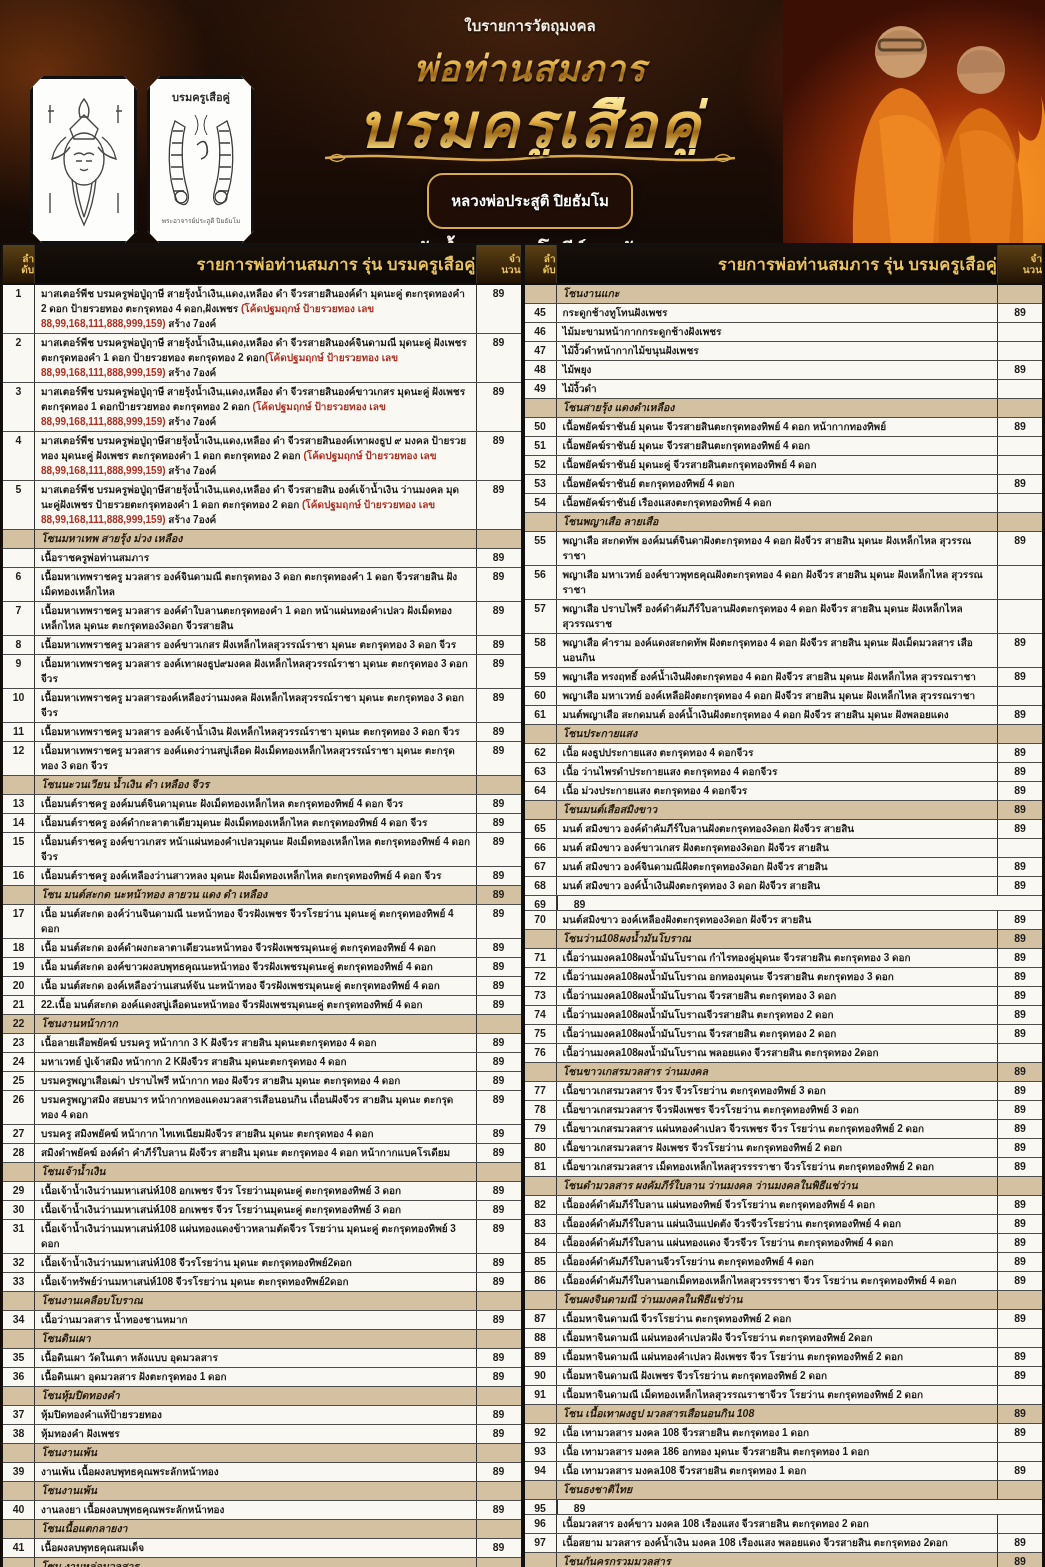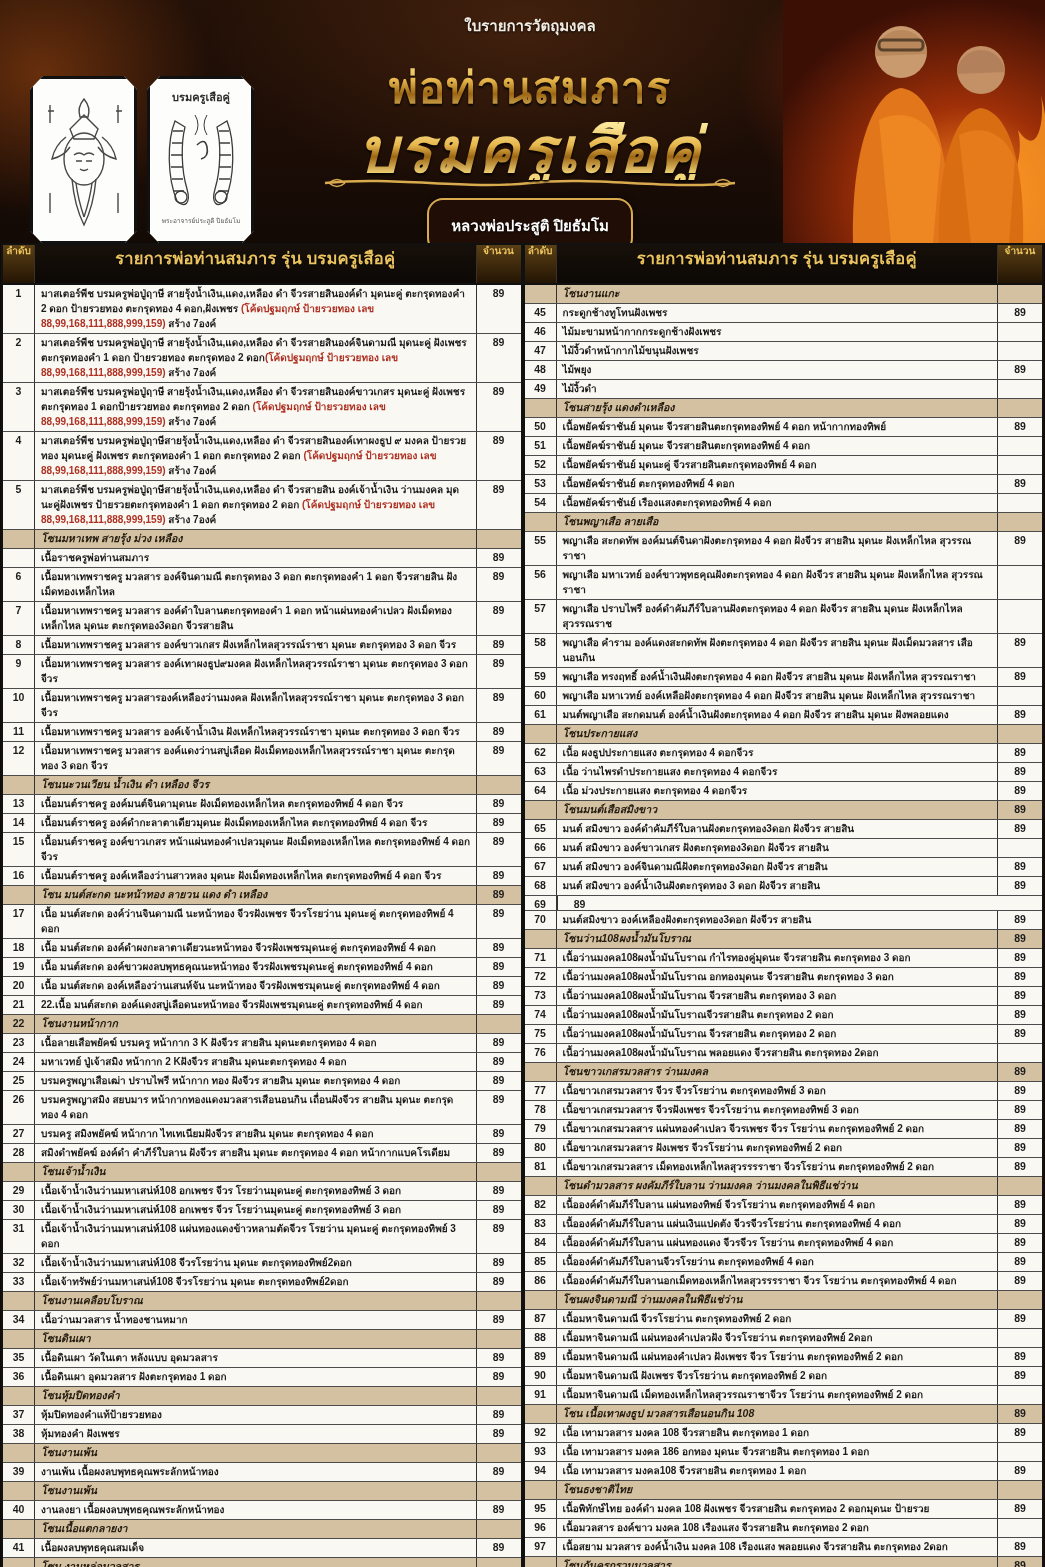--- a/index.html
+++ b/index.html
@@ -11,37 +11,37 @@
       radial-gradient(ellipse 300px 200px at 95% 75%, rgba(255,106,0,.55), rgba(120,30,5,.25) 55%, transparent 75%),
       radial-gradient(ellipse 260px 190px at 88% 35%, rgba(150,40,12,.8), transparent 70%),
       radial-gradient(ellipse 240px 200px at 4% 30%, rgba(190,85,20,.45), transparent 70%),
       radial-gradient(ellipse 420px 230px at 50% 10%, rgba(90,45,18,.55), transparent 75%),
       linear-gradient(180deg,#241107 0%, #1c0d06 60%, #130a05 100%);}
   .header-titles{position:absolute;left:255px;right:240px;top:14px;text-align:center;}
   .top-label{color:#f2ece2;font-size:15px;font-weight:700;text-shadow:0 1px 2px #000;}
   .gold-text{font-weight:700;background:linear-gradient(180deg,#fbe89a 5%,#e7b74c 40%,#9c6614 60%,#f3d57a 90%);
     -webkit-background-clip:text;background-clip:text;color:transparent;
     filter:drop-shadow(0 2px 1px rgba(0,0,0,.85));}
-  .title1{font-size:44px;letter-spacing:1px;margin-top:14px;}
+  .title1{font-size:36px;letter-spacing:1px;margin-top:2px;font-style:italic;}
   .title2{font-size:62px;line-height:58px;letter-spacing:2px;font-style:italic;}
   .flourish{margin-top:-6px;}
   .badge{display:inline-block;margin-top:2px;background:#200e06;border:2px solid #d9ab4e;border-radius:16px;
     padding:14px 22px;color:#fff;font-size:15px;font-weight:700;text-shadow:0 1px 2px #000;box-shadow:0 0 6px rgba(0,0,0,.7);}
   .subtitle{color:#f5f0e6;font-size:20px;font-weight:700;margin-top:5px;text-shadow:0 1px 2px #000;}
   .emblems{position:absolute;left:30px;top:76px;display:flex;gap:10px;}
   .card{width:101px;height:162px;background:#fdfdfb;border:3px solid #111;
     clip-path:polygon(12% 0,88% 0,100% 8%,100% 92%,88% 100%,12% 100%,0 92%,0 8%);
     display:flex;align-items:center;justify-content:center;}
   .monks{position:absolute;right:0;top:0;width:262px;height:243px;}
 
   
   .tables{display:flex;background:#130a05;padding:0 1px;}
   .table{width:521px;border:2px solid #111;background:#f6f3ec;display:flex;flex-direction:column;}
   .thead{display:flex;background:linear-gradient(180deg,#17100a,#0c0805);height:38px;border-bottom:2px solid #111;}
-  .th{color:#ecc45f;display:flex;flex-direction:row;align-items:flex-start;justify-content:center;font-weight:700;}
+  .th{color:#ecc45f;display:flex;flex-direction:column;align-items:flex-end;justify-content:center;font-weight:700;font-family:Liberation Serif, serif;}
   .th-num{width:31px;font-size:10px;line-height:11px;border-right:1px solid #3a3228;background:linear-gradient(180deg,#5b4015,#231403);}
   .th-title{flex:1;font-size:16.5px;text-shadow:0 1px 1px #000;letter-spacing:.2px;}
   .th-qty{width:44px;font-size:10px;line-height:11px;border-left:1px solid #3a3228;background:linear-gradient(180deg,#5b4015,#231403);}
   .row{display:flex;border-bottom:1px solid #4c4c4c;background:#faf8f2;}
   .row:last-child{border-bottom:none;}
   .c-num{width:31px;border-right:1px solid #333;display:flex;justify-content:center;padding-top:2px;
     font-size:10.5px;font-weight:700;color:#1d1d1d;}
   .c-desc{flex:1;padding:1px 5px 2px 6px;font-size:10px;line-height:15px;font-weight:600;color:#1c1c1c;}
   .c-qty{width:44px;border-left:1px solid #333;display:flex;justify-content:center;padding-top:2px;
     font-size:10.5px;font-weight:700;color:#1d1d1d;}
@@ -732,21 +732,20 @@
             <div class="c-desc"><span>เนื้อ เทามวลสาร มงคล108 จีวรสายสิน ตะกรุดทอง 1 ดอก</span></div>
             <div class="c-qty">89</div>
           </div>
           <div class="row section">
             <div class="c-num"></div>
             <div class="c-desc"><span>โซนธงชาติไทย</span></div>
             <div class="c-qty"></div>
           </div>
           <div class="row">
             <div class="c-num">95</div>
-            <div class="c-desc"><span>เนื้อพิทักษ์ไทย  องค์ดำ มงคล 108 ฝังเพชร  จีวรสายสิน ตะกรุดทอง 2 ดอกมุดนะ ป้ายรวย</span></div>
             <div class="c-qty">89</div>
           </div>
           <div class="row">
             <div class="c-num">96</div>
             <div class="c-desc"><span>เนื้อมวลสาร องค์ขาว มงคล 108 เรืองแสง จีวรสายสิน ตะกรุดทอง 2 ดอก</span></div>
             <div class="c-qty"></div>
           </div>
           <div class="row">
             <div class="c-num">97</div>
             <div class="c-desc"><span>เนื้อสยาม มวลสาร องค์น้ำเงิน มงคล 108 เรืองแสง  พลอยแดง  จีวรสายสิน ตะกรุดทอง 2ดอก</span></div>

